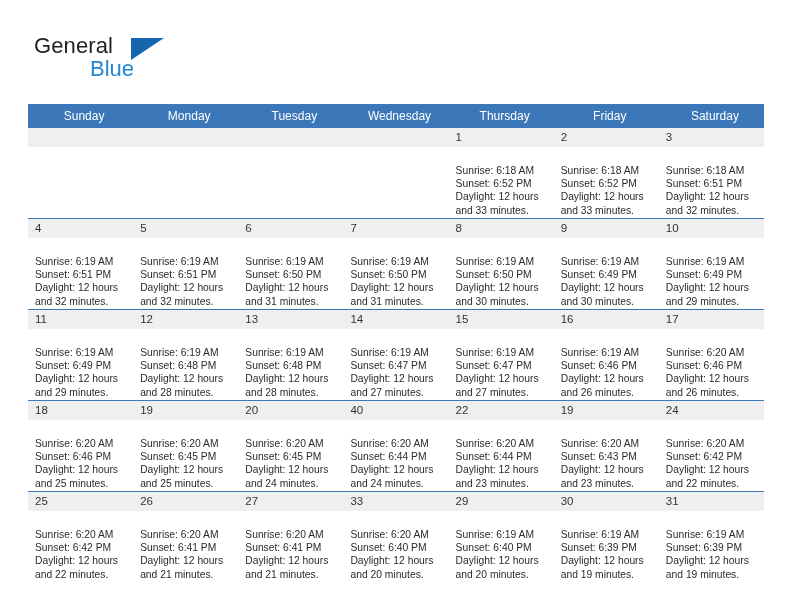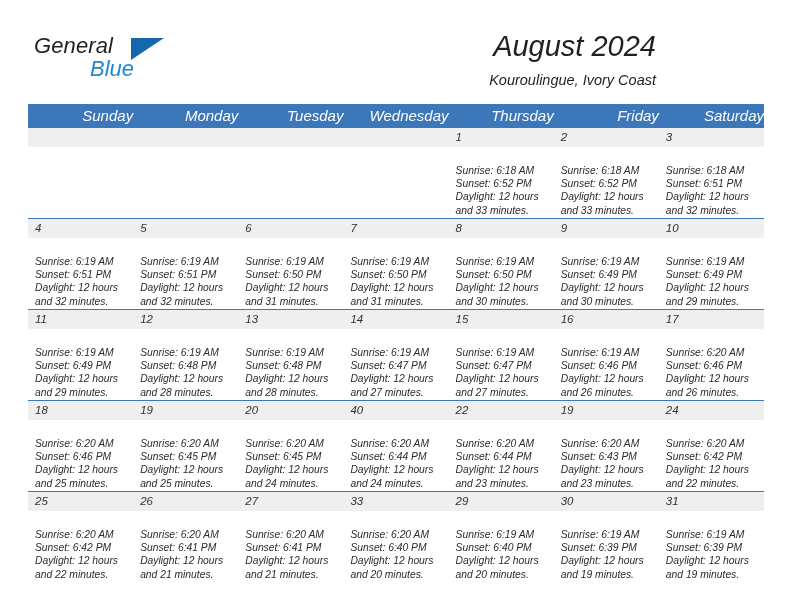--- a/index.html
+++ b/index.html
@@ -12,21 +12,20 @@
     background: #ffffff;
     font-family: "Liberation Sans", sans-serif;
     color: #231f20;
     overflow: hidden;
   }
   .page {
     position: relative;
     width: 692px;
     height: 612px;
     box-sizing: border-box;
-    font-style: italic;
   }
 
   
   .masthead {
     position: absolute;
     left: 0; right: 0;
     top: 0;
     height: 100px;
   }
   .logo {
@@ -89,23 +88,23 @@
     position: absolute;
     left: 28px;
     top: 104px;
     width: 736px;
     border-collapse: collapse;
     table-layout: fixed;
   }
   .calendar th {
     background: #3b77b9;
     color: #ffffff;
-    font-size: 15px;
+    font-size: 12px;
     font-weight: normal;
-    text-align: right;
+    text-align: center;
     padding: 5px 0 5px 7px;
     border: none;
     line-height: 14px;
   }
   .calendar td {
     vertical-align: top;
     padding: 0;
     border: none;
     border-top: 1.4px solid #3b77b9;
     height: 90px;
@@ -145,24 +144,20 @@
 <div class="page">
 
   <div class="masthead">
 
     <div class="logo">
       <span class="logo-general">General</span>
       <span class="logo-triangle"></span>
       <span class="logo-blue">Blue</span>
     </div>
 
-    <div class="title-block">
-      <div class="cal-title">August 2024</div>
-      <div class="cal-subtitle">Kouroulingue, Ivory Coast</div>
-    </div>
 
   </div>
 
   <table class="calendar">
     <thead>
       <tr>
         <th>Sunday</th>
         <th>Monday</th>
         <th>Tuesday</th>
         <th>Wednesday</th>

